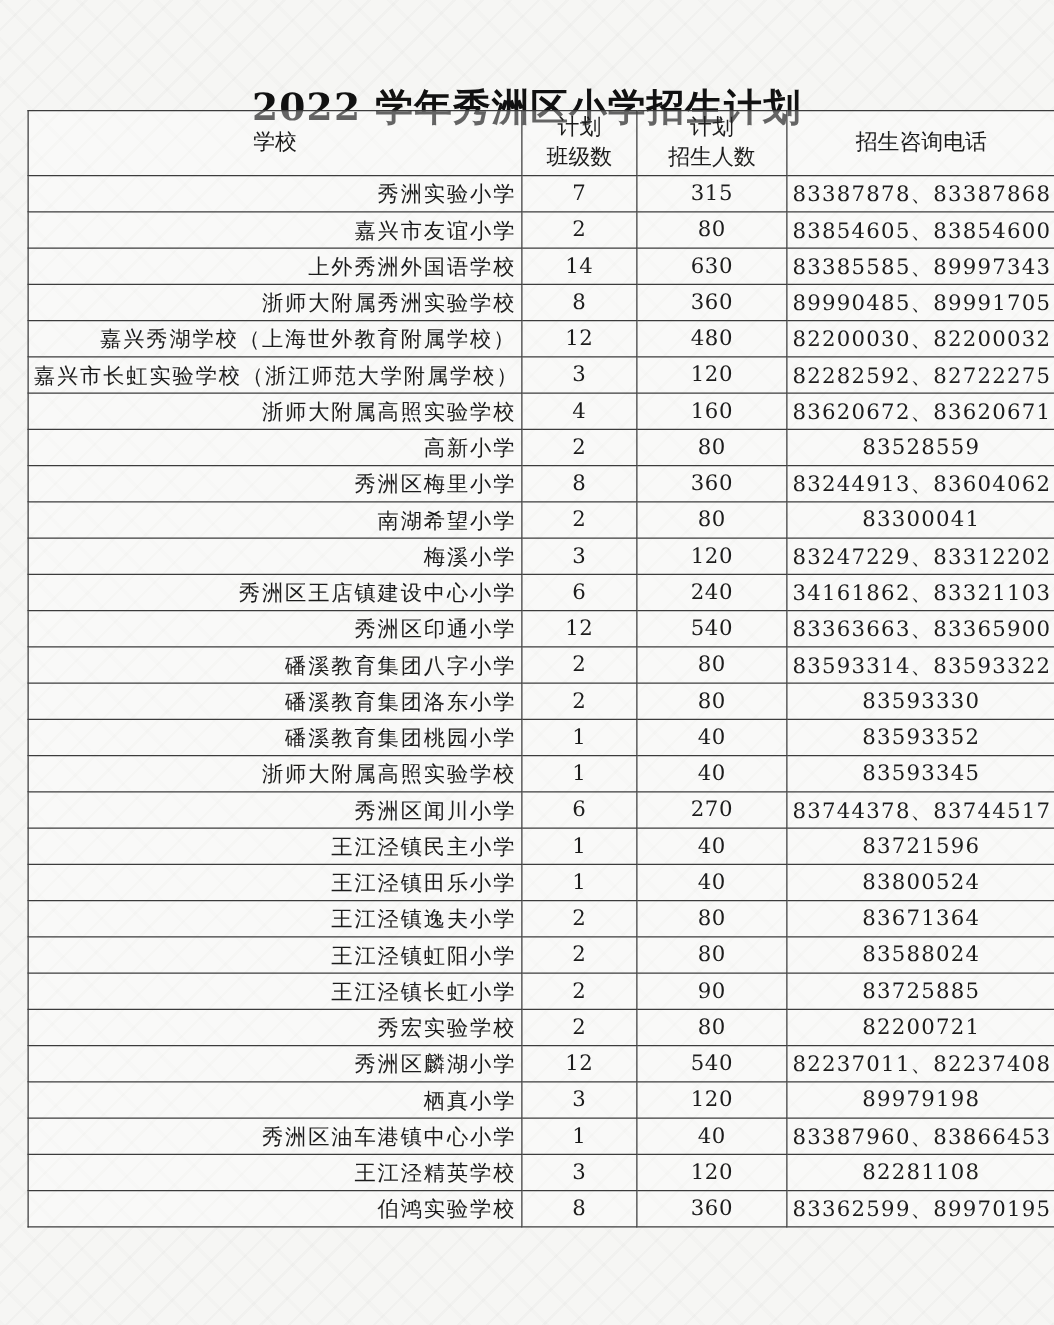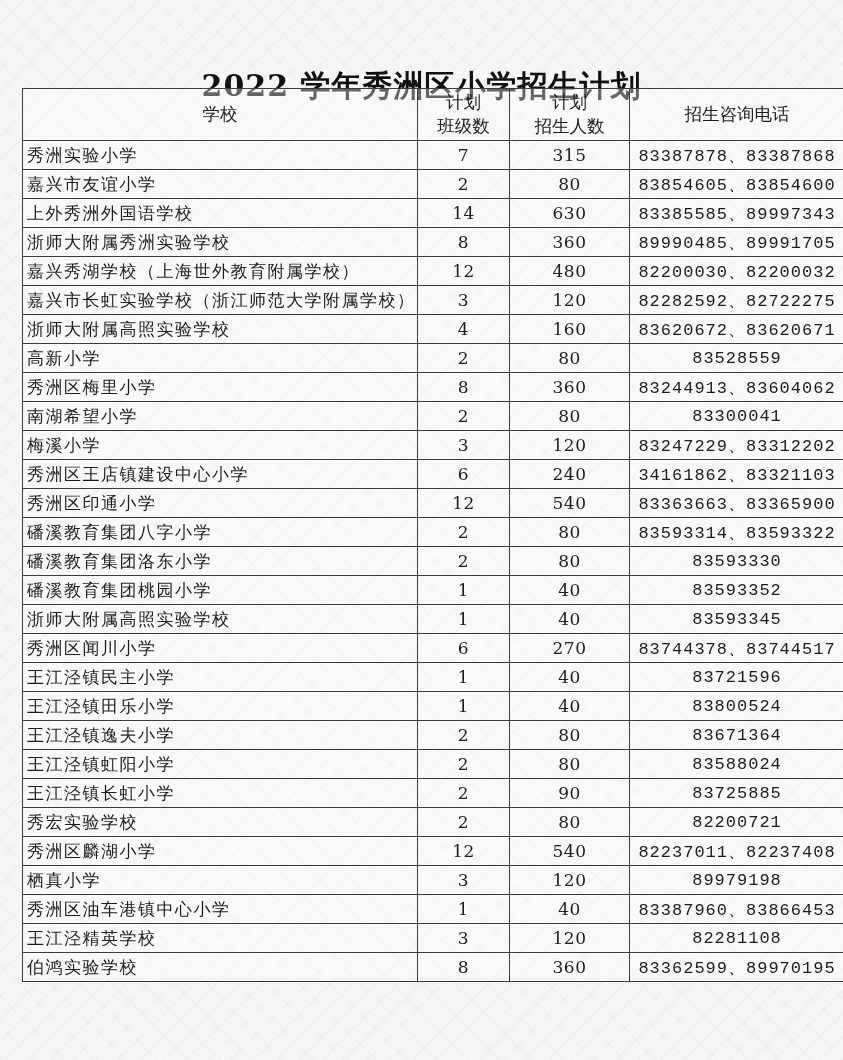--- a/index.html
+++ b/index.html
@@ -44,23 +44,23 @@
     text-align: center;
     vertical-align: middle;
     line-height: 1.35;
     font-size: 17.5px;
   }
   table.enroll-table td {
     height: 29px;
     padding: 0 4px;
     vertical-align: middle;
   }
-  td.cell-school { text-align: left; padding-left: 9px; letter-spacing: 1.5px; border-radius: 11px; }
+  td.cell-school { text-align: right; padding-left: 9px; letter-spacing: 1.5px; border-radius: 11px; }
   td.cell-num, td.cell-phone { text-align: center; letter-spacing: 0.5px; }
-  td.cell-phone { letter-spacing: 1px; font-family: Liberation Mono, monospace; }
+  td.cell-phone { letter-spacing: 1px; }
   col.col-school { width: 395px; }
   col.col-classes { width: 92px; }
   col.col-students { width: 120px; }
   col.col-phone { width: 215px; }
 </style>
 </head>
 <body>
 
 <h1 class="page-title">2022 学年秀洲区小学招生计划</h1>
 

